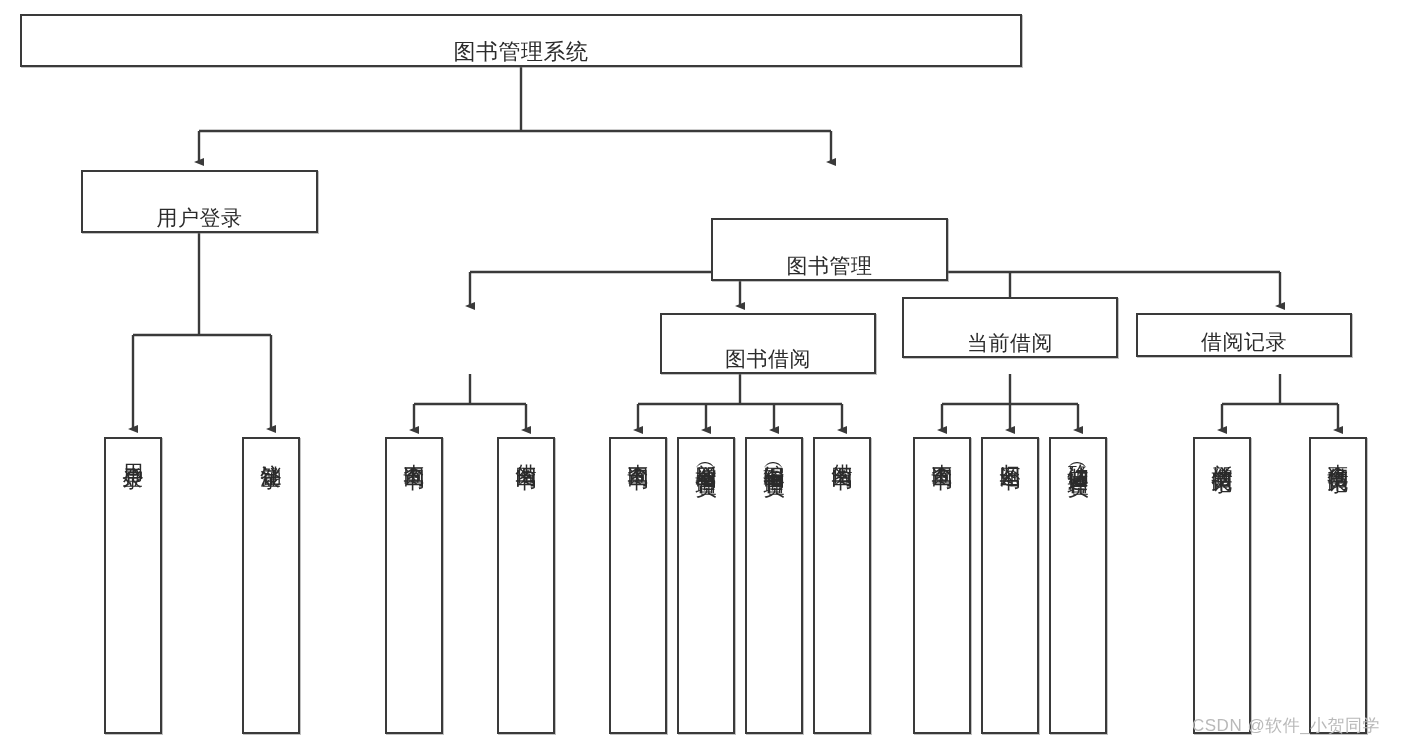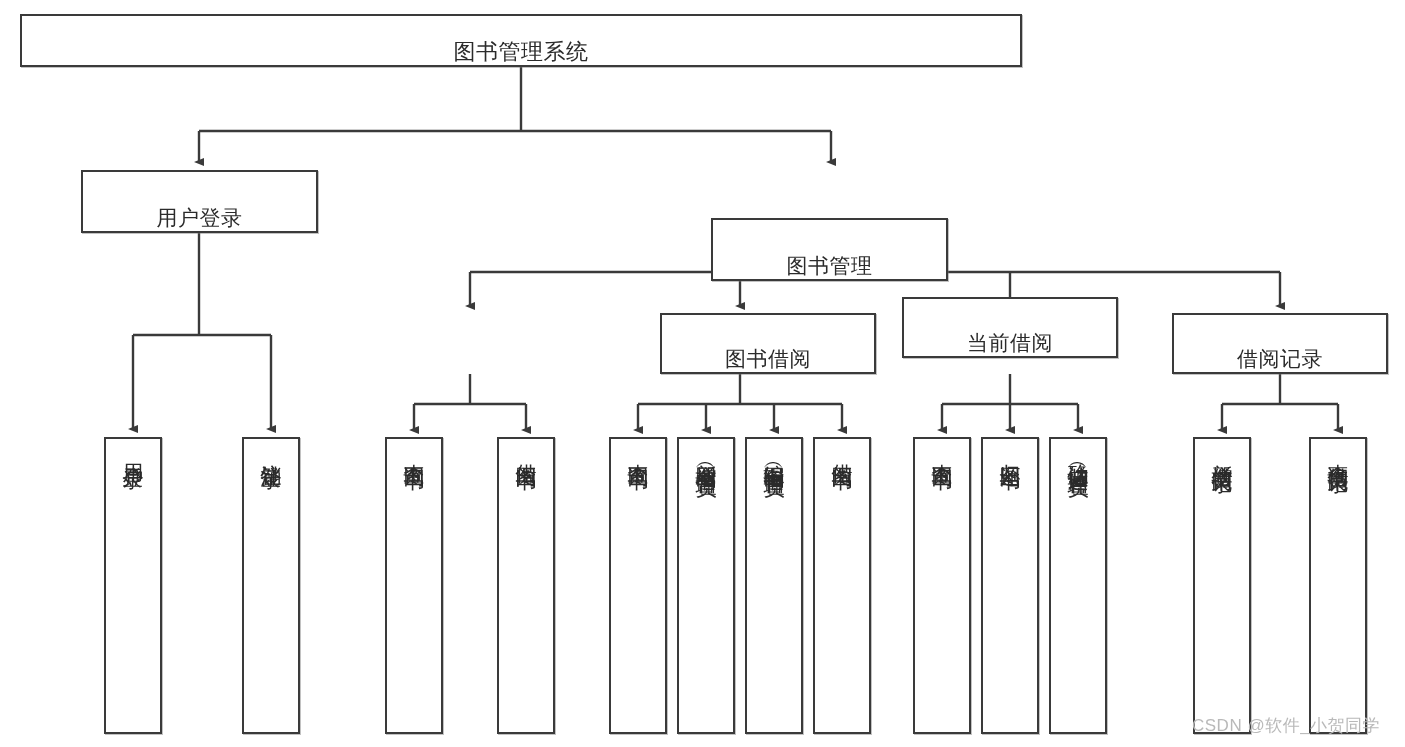--- a/index.html
+++ b/index.html
@@ -135,21 +135,21 @@
   <div class="node horizontal" style="left:711px; top:170px; width:237px; height:63px;margin-top:48px;">
     <span class="label">图书管理</span>
   </div>
 
   <div class="node horizontal" style="left:632px; top:313px; width:216px; height:61px;margin-left:28px;">
     <span class="label">图书借阅</span>
   </div>
   <div class="node horizontal" style="left:902px; top:297px; width:216px; height:61px;">
     <span class="label">当前借阅</span>
   </div>
-  <div class="node horizontal" style="left:1172px; top:313px; width:216px; height:61px;">
+  <div class="node horizontal" style="left:1136px; top:313px; width:216px; height:44px;">
     <span class="label">借阅记录</span>
   </div>
 
   <div class="node vertical" style="left:104px; top:437px; width:58px; height:297px;">
     <span class="label">用户登录</span>
   </div>
   <div class="node vertical" style="left:242px; top:437px; width:58px; height:297px;">
     <span class="label">注销登录</span>
   </div>
 

